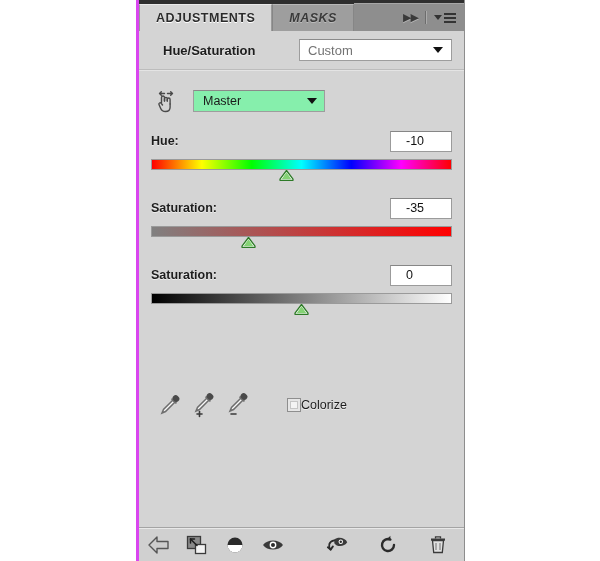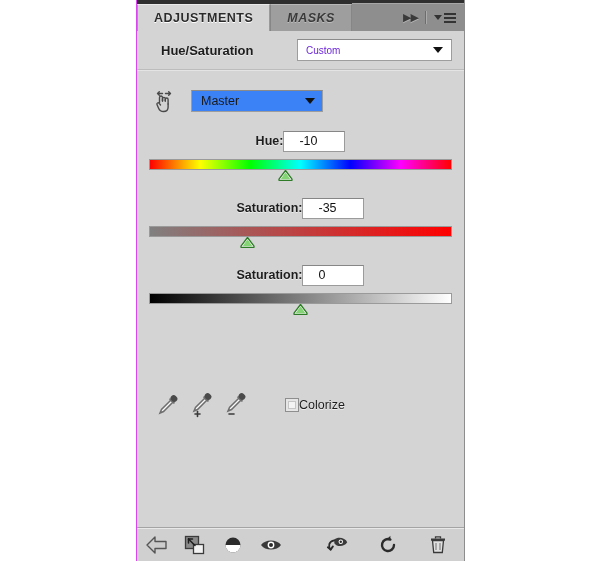--- a/index.html
+++ b/index.html
@@ -20,21 +20,21 @@
   }
 
   
   .panel {
     position: absolute;
     left: 136px;
     top: 0px;
     width: 329px;
     height: 561px;
     background: #d4d4d4;
-    border-left: 1px solid #d946ef;
+    border-left: 3px solid #d946ef;
     border-right: 1px solid #8d8d8d;
     box-sizing: border-box;
     display: flex;
     flex-direction: column;
   }
 
   
   .tabbar {
     position: relative;
     height: 31px;
@@ -140,22 +140,22 @@
   }
   .preset-select {
     flex: 1 1 auto;
     height: 22px;
     background: #ffffff;
     border: 1px solid #9d9d9d;
     border-top-color: #8a8a8a;
     display: flex;
     align-items: center;
     padding: 0 6px 0 8px;
-    font-size: 10px;
-    color: #6d28d9;
+    font-size: 13px;
+    color: #737373;
     justify-content: space-between;
     cursor: pointer;
     box-sizing: border-box;
   }
   .caret {
     width: 0; height: 0;
     border-left: 5px solid transparent;
     border-right: 5px solid transparent;
     border-top: 6px solid #111;
     margin-right: 2px;
@@ -178,39 +178,39 @@
     width: 30px;
     height: 30px;
     display: flex;
     align-items: center;
     justify-content: center;
     cursor: pointer;
   }
   .channel-select {
     width: 132px;
     height: 22px;
-    background: #3b82f6;
+    background: #86efac;
     border: 1px solid #9d9d9d;
     border-top-color: #8a8a8a;
     display: flex;
     align-items: center;
     justify-content: space-between;
     padding: 0 5px 0 9px;
     font-size: 12.5px;
     color: #1a1a1a;
     cursor: pointer;
     box-sizing: border-box;
   }
 
   
   .slider-group { margin-top: 14px; }
   .slider-head {
     display: flex;
     align-items: center;
-    justify-content: center;
+    justify-content: space-between;
     height: 22px;
   }
   .slider-label {
     font-size: 12.5px;
     font-weight: bold;
     color: #1d1d1d;
     text-shadow: 0 1px 0 #ececec;
   }
   .value-box {
     width: 62px;

